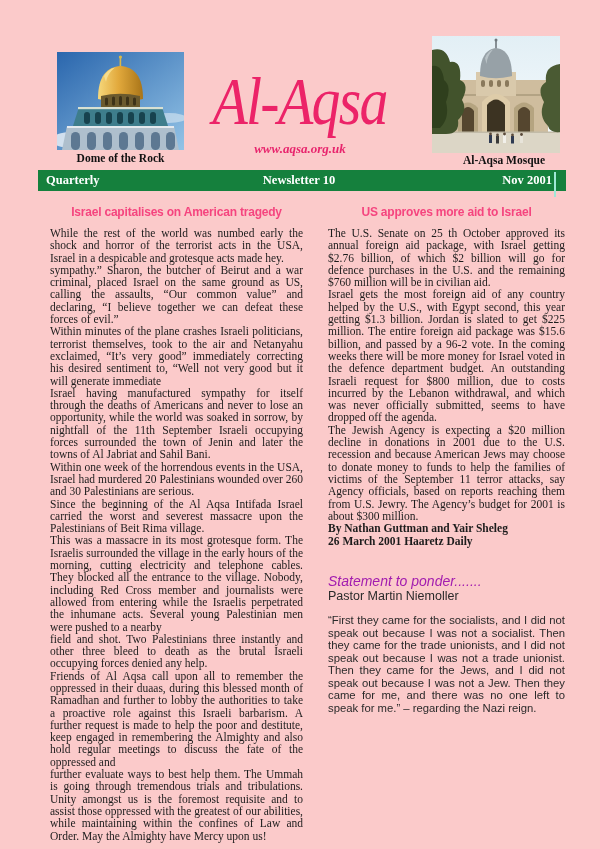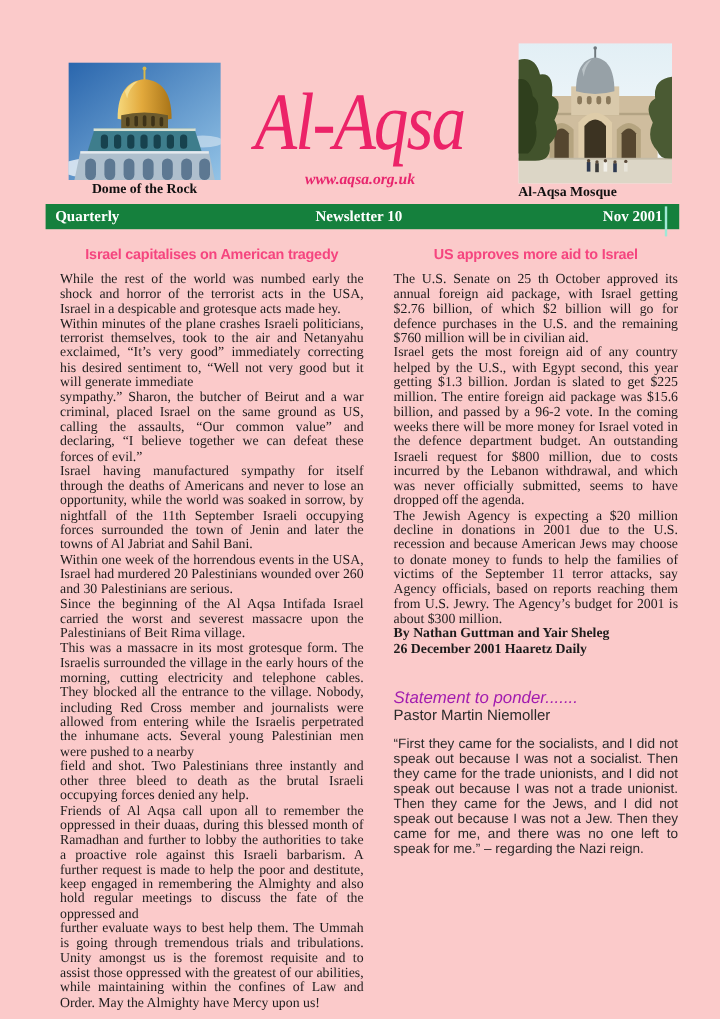--- a/index.html
+++ b/index.html
@@ -10,21 +10,21 @@
   
   .photo{position:absolute;}
   .photo svg{display:block;}
   #dome-photo{left:57px;top:52px;width:127px;height:98px;}
   #mosque-photo{left:432px;top:36px;width:128px;height:117px;}
   .photo-caption{
     position:absolute;font:bold 11.5px "Liberation Serif",serif;color:#111;
     text-align:center;
   }
   #dome-caption{left:57px;top:152px;width:127px;}
-  #mosque-caption{left:409px;top:154px;width:128px;}
+  #mosque-caption{left:440px;top:154px;width:128px;}
   .masthead{position:absolute;left:150px;top:66px;width:300px;text-align:center;}
   .masthead-title{
     display:inline-block;font:italic 68px/1.05 "Liberation Serif",serif;
     color:#EC2368;letter-spacing:-2px;transform:scaleX(.85);transform-origin:center;
     white-space:nowrap;
   }
   .website{
     margin-top:4px;font:bold italic 13px "Liberation Serif",serif;color:#E8256D;
     text-decoration:none;display:block;
   }
@@ -180,37 +180,37 @@
   <div class="banner">
     <span class="b-left">Quarterly</span>
     <span class="b-center">Newsletter 10</span>
     <span class="b-right">Nov 2001</span>
     <span class="text-cursor"></span>
   </div>
 
   <section class="col col-left">
     <h2 class="article-heading">Israel capitalises on American tragedy</h2>
     <p class="body-p">While the rest of the world was numbed early the shock and horror of the terrorist acts in the USA, Israel in a despicable and grotesque acts made hey.</p>
+    <p class="body-p">sympathy.” Sharon, the butcher of Beirut and a war criminal, placed Israel on the same ground as US, calling the assaults, “Our common value” and declaring, “I believe together we can defeat these forces of evil.”</p>
     <p class="body-p">Within minutes of the plane crashes Israeli politicians, terrorist themselves, took to the air and Netanyahu exclaimed, “It’s very good” immediately correcting his desired sentiment to, “Well not very good but it will generate immediate</p>
-    <p class="body-p">sympathy.” Sharon, the butcher of Beirut and a war criminal, placed Israel on the same ground as US, calling the assaults, “Our common value” and declaring, “I believe together we can defeat these forces of evil.”</p>
     <p class="body-p">Israel having manufactured sympathy for itself through the deaths of Americans and never to lose an opportunity, while the world was soaked in sorrow, by nightfall of the 11th September Israeli occupying forces surrounded the town of Jenin and later the towns of Al Jabriat and Sahil Bani.</p>
     <p class="body-p">Within one week of the horrendous events in the USA, Israel had murdered 20 Palestinians wounded over 260 and 30 Palestinians are serious.</p>
     <p class="body-p">Since the beginning of the Al Aqsa Intifada Israel carried the worst and severest massacre upon the Palestinians of Beit Rima village.</p>
     <p class="body-p">This was a massacre in its most grotesque form. The Israelis surrounded the village in the early hours of the morning, cutting electricity and telephone cables. They blocked all the entrance to the village. Nobody, including Red Cross member and journalists were allowed from entering while the Israelis perpetrated the inhumane acts. Several young Palestinian men were pushed to a nearby</p>
     <p class="body-p">field and shot. Two Palestinians three instantly and other three bleed to death as the brutal Israeli occupying forces denied any help.</p>
     <p class="body-p">Friends of Al Aqsa call upon all to remember the oppressed in their duaas, during this blessed month of Ramadhan and further to lobby the authorities to take a proactive role against this Israeli barbarism. A further request is made to help the poor and destitute, keep engaged in remembering the Almighty and also hold regular meetings to discuss the fate of the oppressed and</p>
     <p class="body-p">further evaluate ways to best help them. The Ummah is going through tremendous trials and tribulations. Unity amongst us is the foremost requisite and to assist those oppressed with the greatest of our abilities, while maintaining within the confines of Law and Order. May the Almighty have Mercy upon us!</p>
   </section>
 
   <section class="col col-right">
     <h2 class="article-heading">US approves more aid to Israel</h2>
     <p class="body-p">The U.S. Senate on 25 th October approved its annual foreign aid package, with Israel getting $2.76 billion, of which $2 billion will go for defence purchases in the U.S. and the remaining $760 million will be in civilian aid.</p>
     <p class="body-p">Israel gets the most foreign aid of any country helped by the U.S., with Egypt second, this year getting $1.3 billion. Jordan is slated to get $225 million. The entire foreign aid package was $15.6 billion, and passed by a 96-2 vote. In the coming weeks there will be more money for Israel voted in the defence department budget. An outstanding Israeli request for $800 million, due to costs incurred by the Lebanon withdrawal, and which was never officially submitted, seems to have dropped off the agenda.</p>
     <p class="body-p">The Jewish Agency is expecting a $20 million decline in donations in 2001 due to the U.S. recession and because American Jews may choose to donate money to funds to help the families of victims of the September 11 terror attacks, say Agency officials, based on reports reaching them from U.S. Jewry. The Agency’s budget for 2001 is about $300 million.</p>
     <p class="byline-p">By Nathan Guttman and Yair Sheleg</p>
-    <p class="byline-p">26 December 2001 Haaretz Daily</p>
+    <p class="byline-p">26 March 2001 Haaretz Daily</p>
 
     <div class="statement-heading">Statement to ponder.......</div>
     <div class="statement-author">Pastor Martin Niemoller</div>
     <p class="statement-quote">“First they came for the socialists, and I did not speak out because I was not a socialist. Then they came for the trade unionists, and I did not speak out because I was not a trade unionist. Then they came for the Jews, and I did not speak out because I was not a Jew. Then they came for me, and there was no one left to speak for me.” – regarding the Nazi reign.</p>
   </section>
 
 </div>
 
 </body></html>

